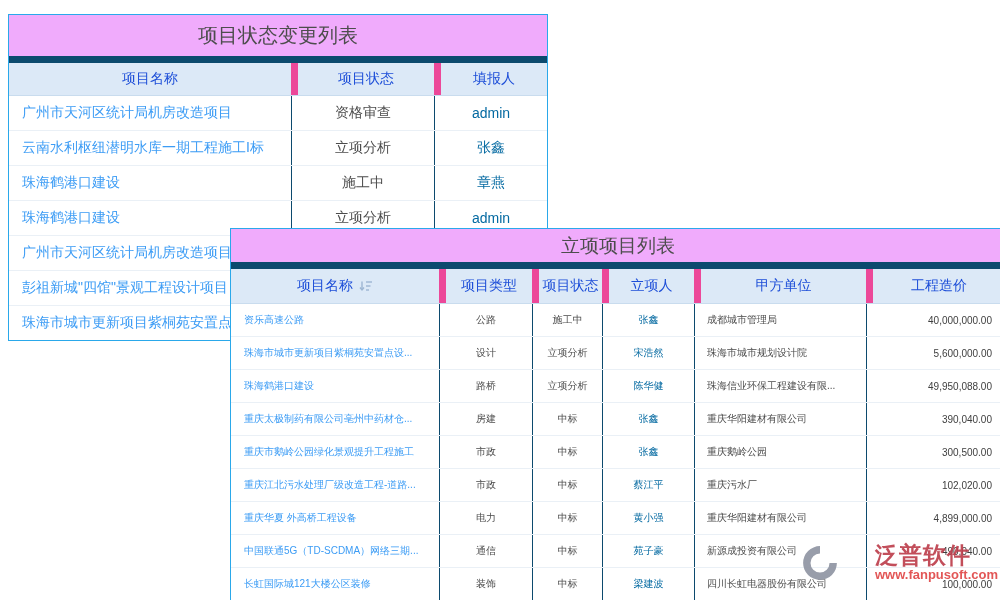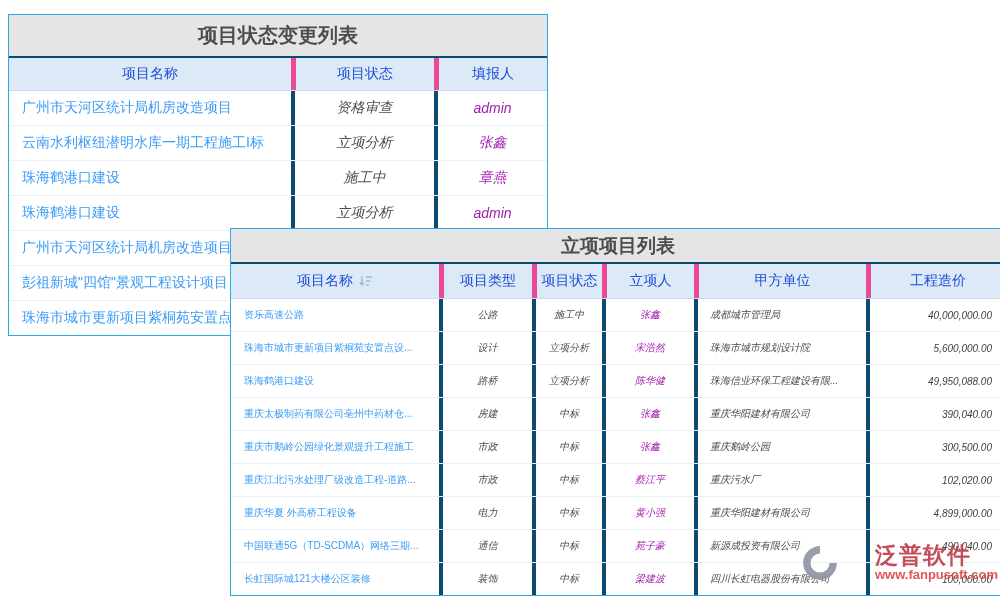--- a/index.html
+++ b/index.html
@@ -1,39 +1,39 @@
 <!DOCTYPE html>
 <html><head>
 <meta charset="utf-8">
 <style>
   html,body{margin:0;padding:0;background:#fff;}
   .stage{position:relative;width:1000px;height:600px;background:#fff;overflow:hidden;
          font-family:"Liberation Sans","DejaVu Sans",sans-serif;}
   .tbl{position:absolute;background:#fff;border:1px solid #2aa8ea;box-sizing:border-box;}
   .tbl-left{left:8px;top:14px;width:540px;z-index:1;}
   .tbl-right{left:230px;top:228px;width:776px;z-index:2;}
-  .tbl-title{display:flex;align-items:center;justify-content:center;font-weight:bold;color:#4d4d4d;
-             background:#e5e5e5;border-bottom:2px solid #0c4a6e;}
+  .tbl-title{display:flex;align-items:center;justify-content:center;font-weight:normal;color:#4d4d4d;
+             background:#f0abfc;border-bottom:7px solid #0c4a6e;}
   .tbl-left  .tbl-title{height:41px;font-size:20px;}
   .tbl-right .tbl-title{height:33px;font-size:19px;}
   .thead{background:#dce9f7;border-bottom:1px solid #c9dcee;display:grid;}
   .tbl-left  .thead{height:32px;grid-template-columns:282px 143px 1fr;}
   .tbl-right .thead{height:34px;grid-template-columns:208px 93px 70px 92px 172px 1fr;}
   .th{display:flex;align-items:center;justify-content:center;font-size:14px;color:#1d4ed8;
       white-space:nowrap;overflow:hidden;gap:6px;}
-  .th + .th{border-left:5px solid #ec4899;}
+  .th + .th{border-left:7px solid #ec4899;}
   .row{display:grid;border-bottom:1px solid #eaf0f6;background:#fff;}
   .tbl-left  .row{height:34px;grid-template-columns:282px 143px 1fr;}
   .tbl-right .row{height:32px;grid-template-columns:208px 93px 70px 92px 172px 1fr;}
   .tbody .row:last-child{border-bottom:none;}
   .cell{display:flex;align-items:center;justify-content:center;font-size:14px;color:#4c4c4c;
         white-space:nowrap;overflow:hidden;}
-  .cell + .cell{border-left:4px solid #0c4a6e;font-style:italic;}
+  .cell + .cell{border-left:1px solid #0c4a6e;}
   .cell.namecell{justify-content:flex-start;padding:0 8px 0 13px;color:#3c9cf5;cursor:pointer;}
-  .cell.person{color:#a21caf;cursor:pointer;}
+  .cell.person{color:#0369a1;cursor:pointer;}
   .cell.unit{justify-content:flex-start;padding:0 6px 0 12px;}
   .cell.cost{justify-content:flex-end;padding-right:13px;font-size:13px;color:#404040;}
   .tbl-right .cell{font-size:10px;}
   .sort-ic{flex:0 0 auto;}
   .watermark{position:absolute;right:2px;top:543px;z-index:3;display:flex;align-items:center;
              opacity:.92;pointer-events:none;}
   .wm-logo{flex:0 0 auto;margin-right:2px;}
   .wm-col{display:flex;flex-direction:column;align-items:flex-start;margin-left:34px;}
   .wm-brand{font-size:23px;font-weight:bold;color:#bd3f4d;letter-spacing:1px;line-height:24px;}
   .wm-url{font-size:13px;font-weight:bold;color:#e04848;line-height:15px;}

